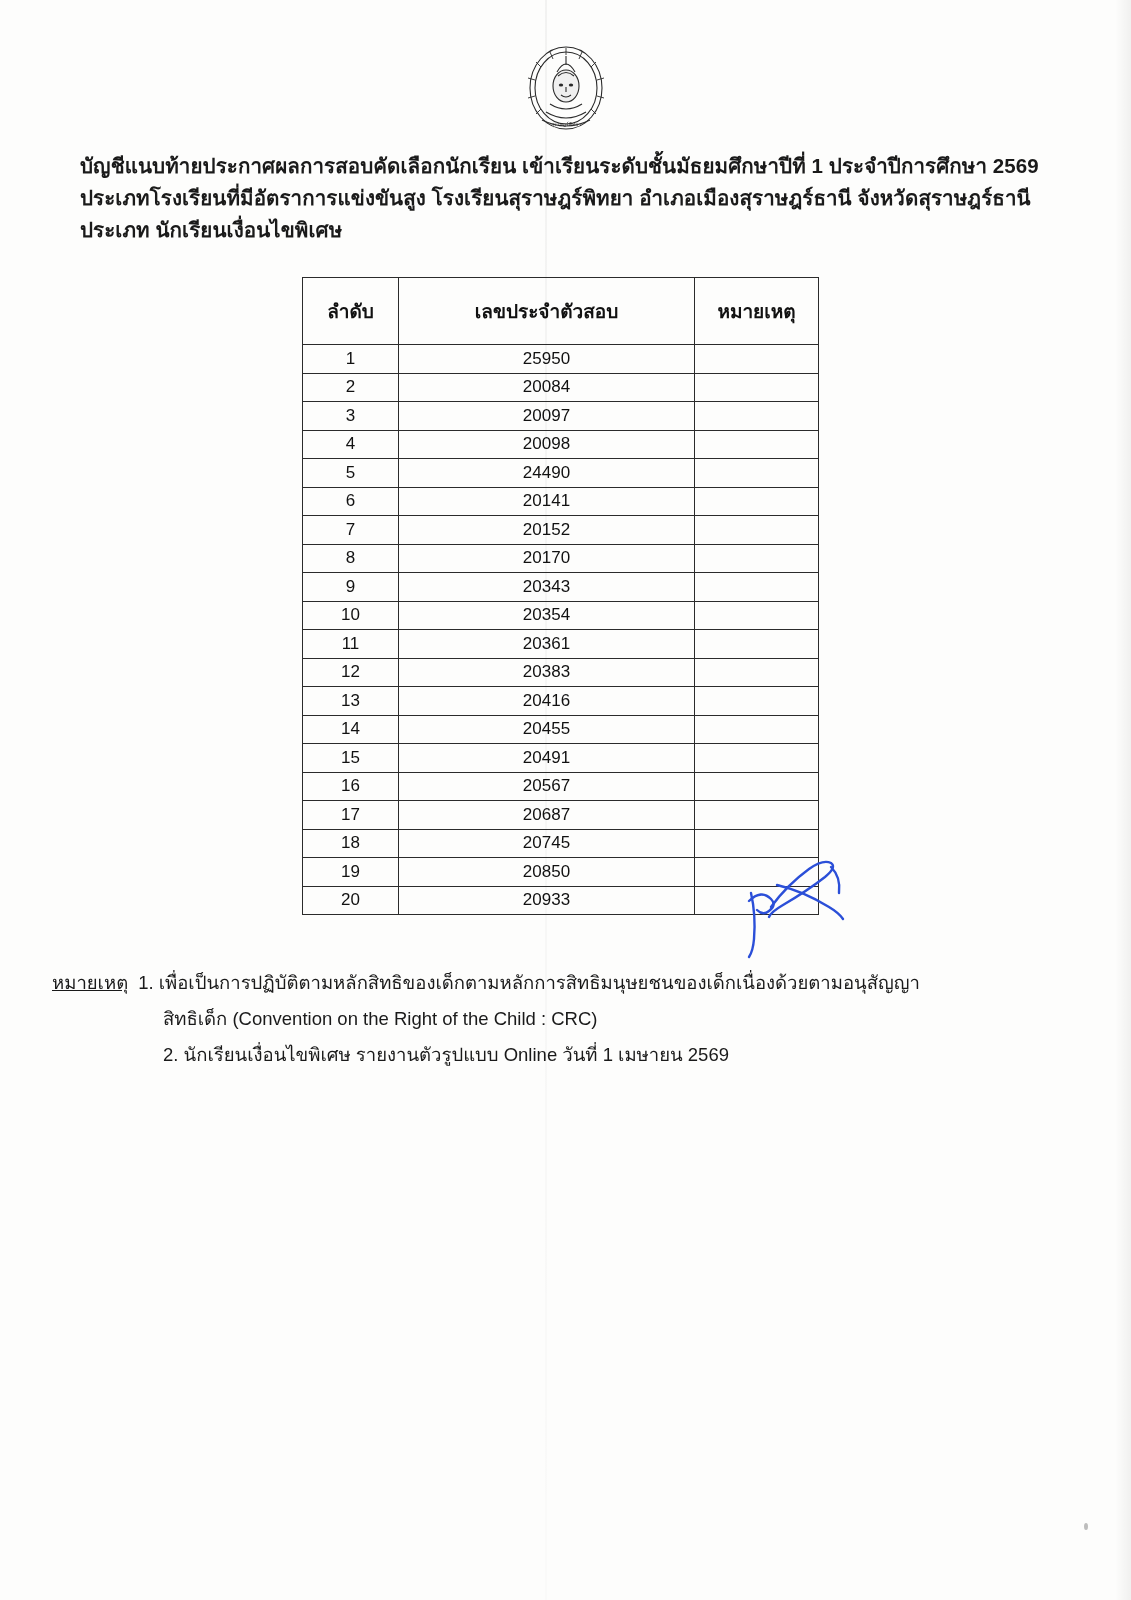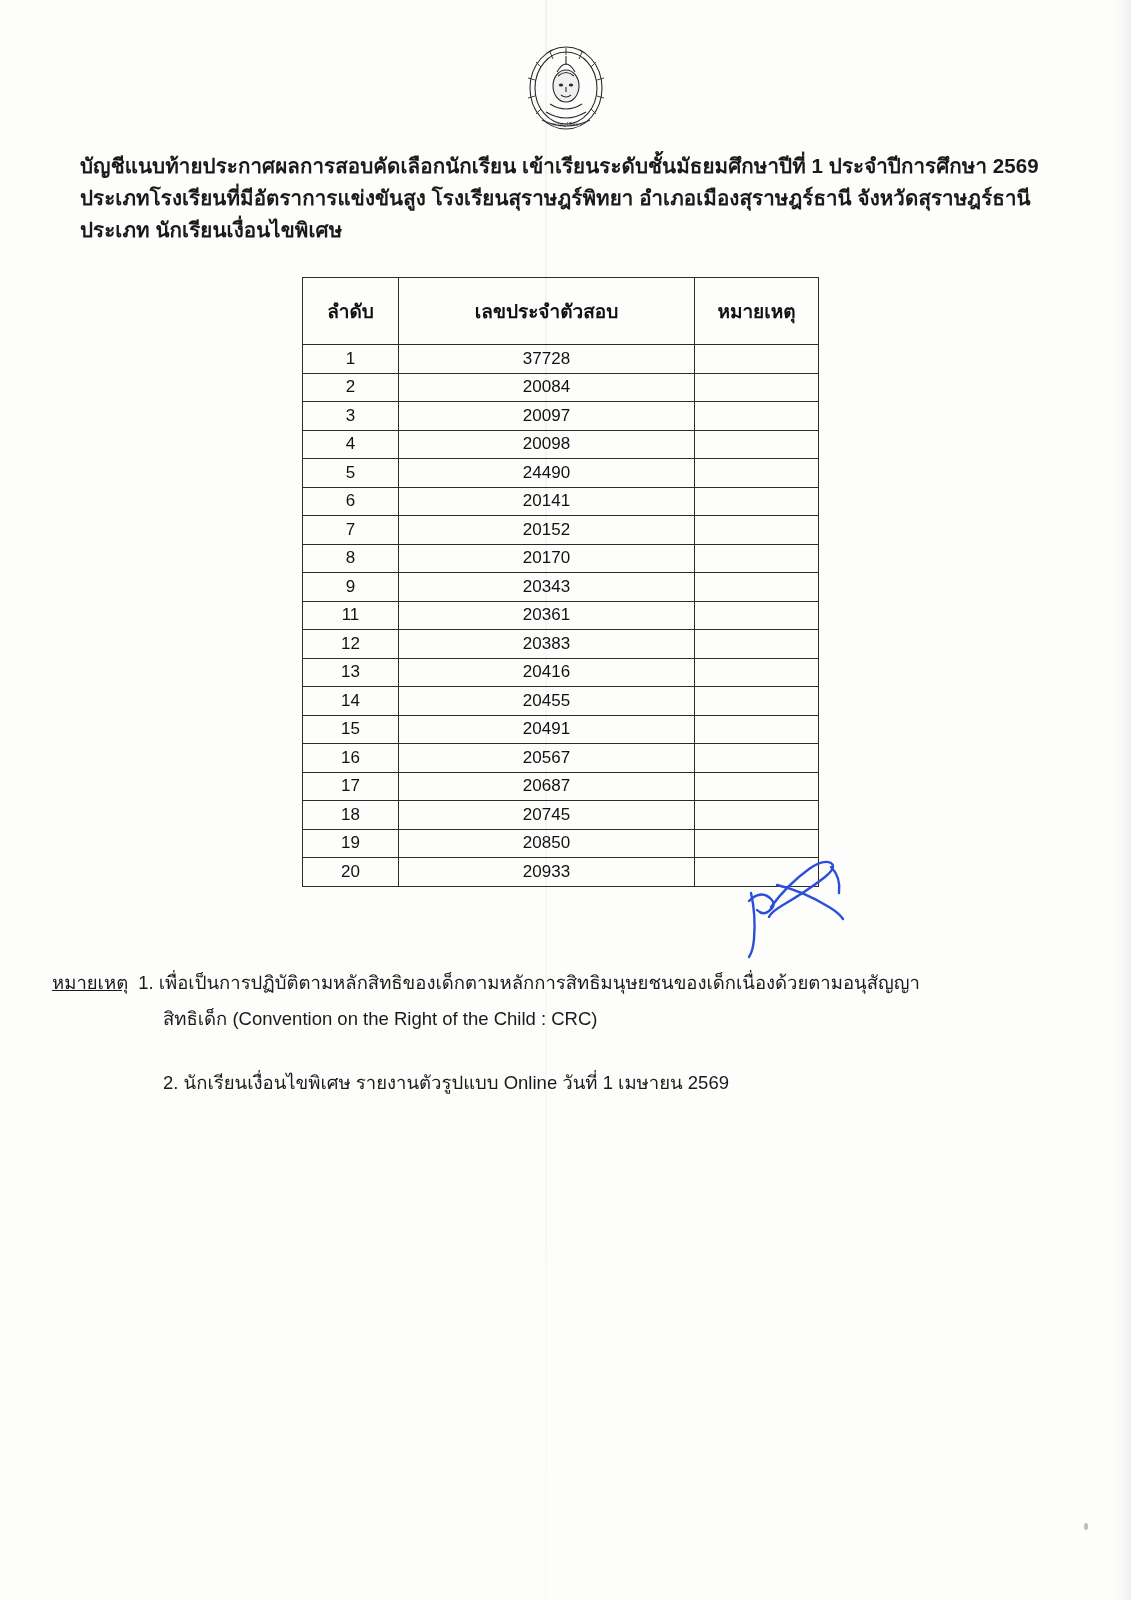--- a/index.html
+++ b/index.html
@@ -136,21 +136,20 @@
     white-space: nowrap;
     font-weight: 400;
     padding-right: 10px;
   }
   .note-item { }
   .note-cont {
     padding-left: 111px;
   }
   .note-rest {
     padding-left: 111px;
-    margin-top: 28px;
   }
 </style>
 </head>
 <body>
 
 <div class="page">
 
   <div class="scan-fold"></div>
   <div class="scan-edge"></div>
   <div class="scan-speck" style="top:1523px; left:1084px;"></div>
@@ -210,21 +209,21 @@
       <thead>
         <tr>
           <th>ลำดับ</th>
           <th>เลขประจำตัวสอบ</th>
           <th>หมายเหตุ</th>
         </tr>
       </thead>
       <tbody>
         <tr>
             <td>1</td>
-            <td>37728</td>
+            <td>25950</td>
             <td></td>
           </tr>
         <tr>
             <td>2</td>
             <td>20084</td>
             <td></td>
           </tr>
         <tr>
             <td>3</td>
             <td>20097</td>
@@ -251,20 +250,25 @@
             <td></td>
           </tr>
         <tr>
             <td>8</td>
             <td>20170</td>
             <td></td>
           </tr>
         <tr>
             <td>9</td>
             <td>20343</td>
+            <td></td>
+          </tr>
+        <tr>
+            <td>10</td>
+            <td>20354</td>
             <td></td>
           </tr>
         <tr>
             <td>11</td>
             <td>20361</td>
             <td></td>
           </tr>
         <tr>
             <td>12</td>
             <td>20383</td>

